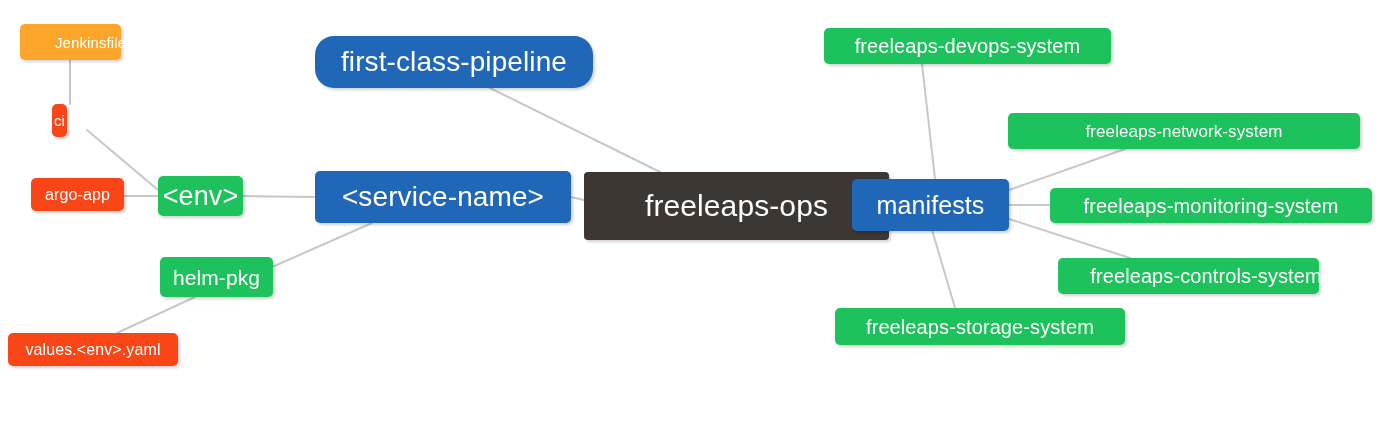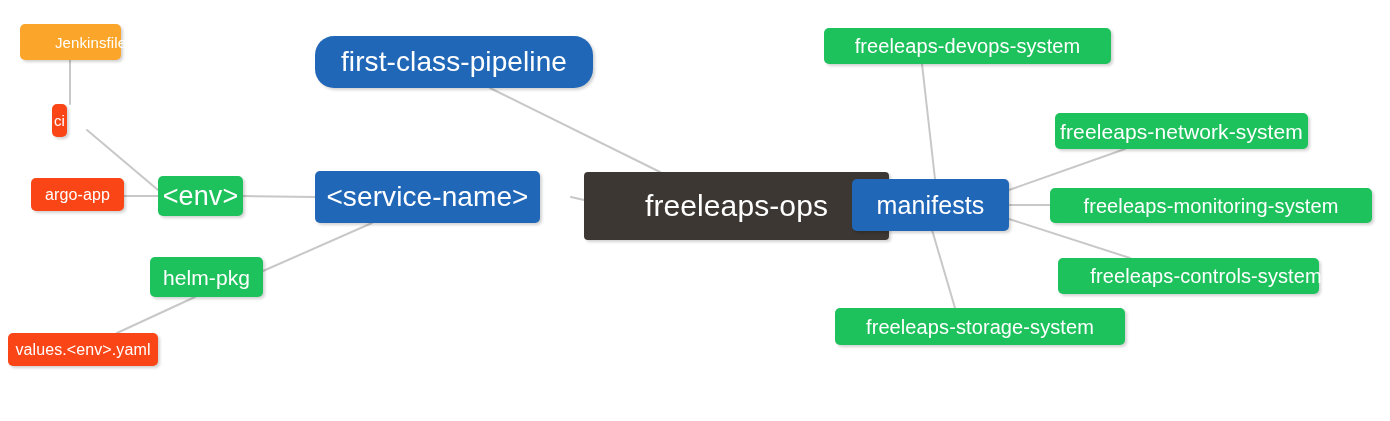--- a/index.html
+++ b/index.html
@@ -68,25 +68,25 @@
       <line x1="1009" y1="190" x2="1125" y2="149" stroke="#c8c8c8" stroke-width="2" stroke-linecap="round"></line>
       <line x1="1009" y1="205" x2="1050" y2="205" stroke="#c8c8c8" stroke-width="2" stroke-linecap="round"></line>
       <line x1="1009" y1="219" x2="1130" y2="258" stroke="#c8c8c8" stroke-width="2" stroke-linecap="round"></line>
       <line x1="930" y1="223" x2="955" y2="308" stroke="#c8c8c8" stroke-width="2" stroke-linecap="round"></line>
     </svg>
   <div id="node-layer">
       <div class="node orange" style="left: 20px; top: 24px; width: 101px; height: 36px; font-size: 15px;">Jenkinsfile</div>
       <div class="node red" style="left: 52px; top: 104px; width: 15px; height: 33px; font-size: 15px;">ci</div>
       <div class="node red" style="left: 31px; top: 178px; width: 93px; height: 33px; font-size: 16px;">argo-app</div>
       <div class="node green" style="left: 158px; top: 176px; width: 85px; height: 40px; font-size: 27px;">&lt;env&gt;</div>
-      <div class="node green" style="left: 150px; top: 257px; width: 113px; height: 40px; font-size: 21px;">helm-pkg</div>
-      <div class="node red" style="left: 8px; top: 333px; width: 150px; height: 33px; font-size: 16px;">values.&lt;env&gt;.yaml</div>
+      <div class="node green" style="left: 160px; top: 257px; width: 113px; height: 40px; font-size: 21px;">helm-pkg</div>
+      <div class="node red" style="left: 8px; top: 333px; width: 170px; height: 33px; font-size: 16px;">values.&lt;env&gt;.yaml</div>
       <div class="node blue" style="left: 315px; top: 36px; width: 278px; height: 52px; font-size: 28px; border-radius: 19px;">first-class-pipeline</div>
-      <div class="node blue" style="left: 315px; top: 171px; width: 225px; height: 52px; font-size: 28px;">&lt;service-name&gt;</div>
+      <div class="node blue" style="left: 315px; top: 171px; width: 256px; height: 52px; font-size: 28px;">&lt;service-name&gt;</div>
       <div class="node root" style="left: 584px; top: 172px; width: 305px; height: 68px; font-size: 30px;">freeleaps-ops</div>
       <div class="node blue" style="left: 852px; top: 179px; width: 157px; height: 52px; font-size: 25px;">manifests</div>
       <div class="node green" style="left: 824px; top: 28px; width: 287px; height: 36px; font-size: 20px;">freeleaps-devops-system</div>
-      <div class="node green" style="left: 1055px; top: 113px; width: 253px; height: 36px; font-size: 21px;">freeleaps-network-system</div>
+      <div class="node green" style="left: 1008px; top: 113px; width: 352px; height: 36px; font-size: 17px;">freeleaps-network-system</div>
       <div class="node green" style="left: 1050px; top: 188px; width: 322px; height: 35px; font-size: 20px;">freeleaps-monitoring-system</div>
       <div class="node green" style="left: 1058px; top: 258px; width: 261px; height: 36px; font-size: 20px; padding-left: 35px;">freeleaps-controls-system</div>
       <div class="node green" style="left: 815px; top: 308px; width: 290px; height: 37px; font-size: 20px; margin-left: 20px;">freeleaps-storage-system</div>
     </div>
 </div>
 
 </body></html>

